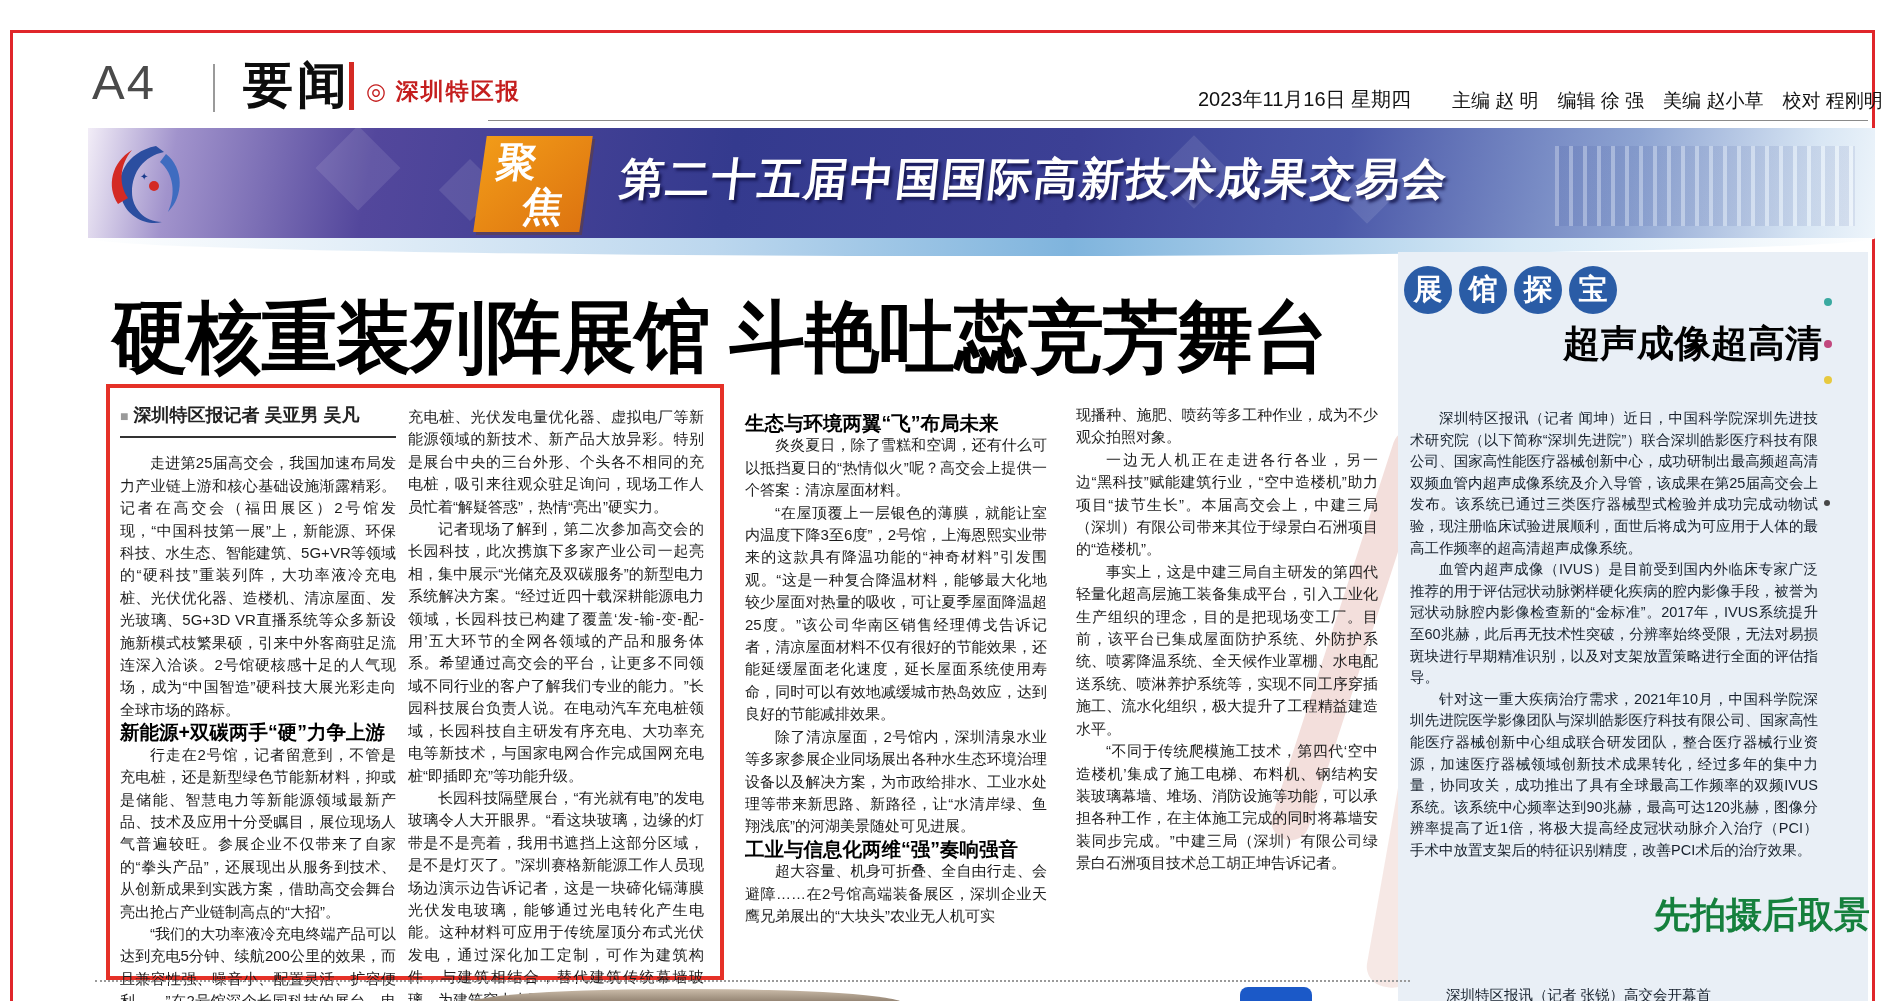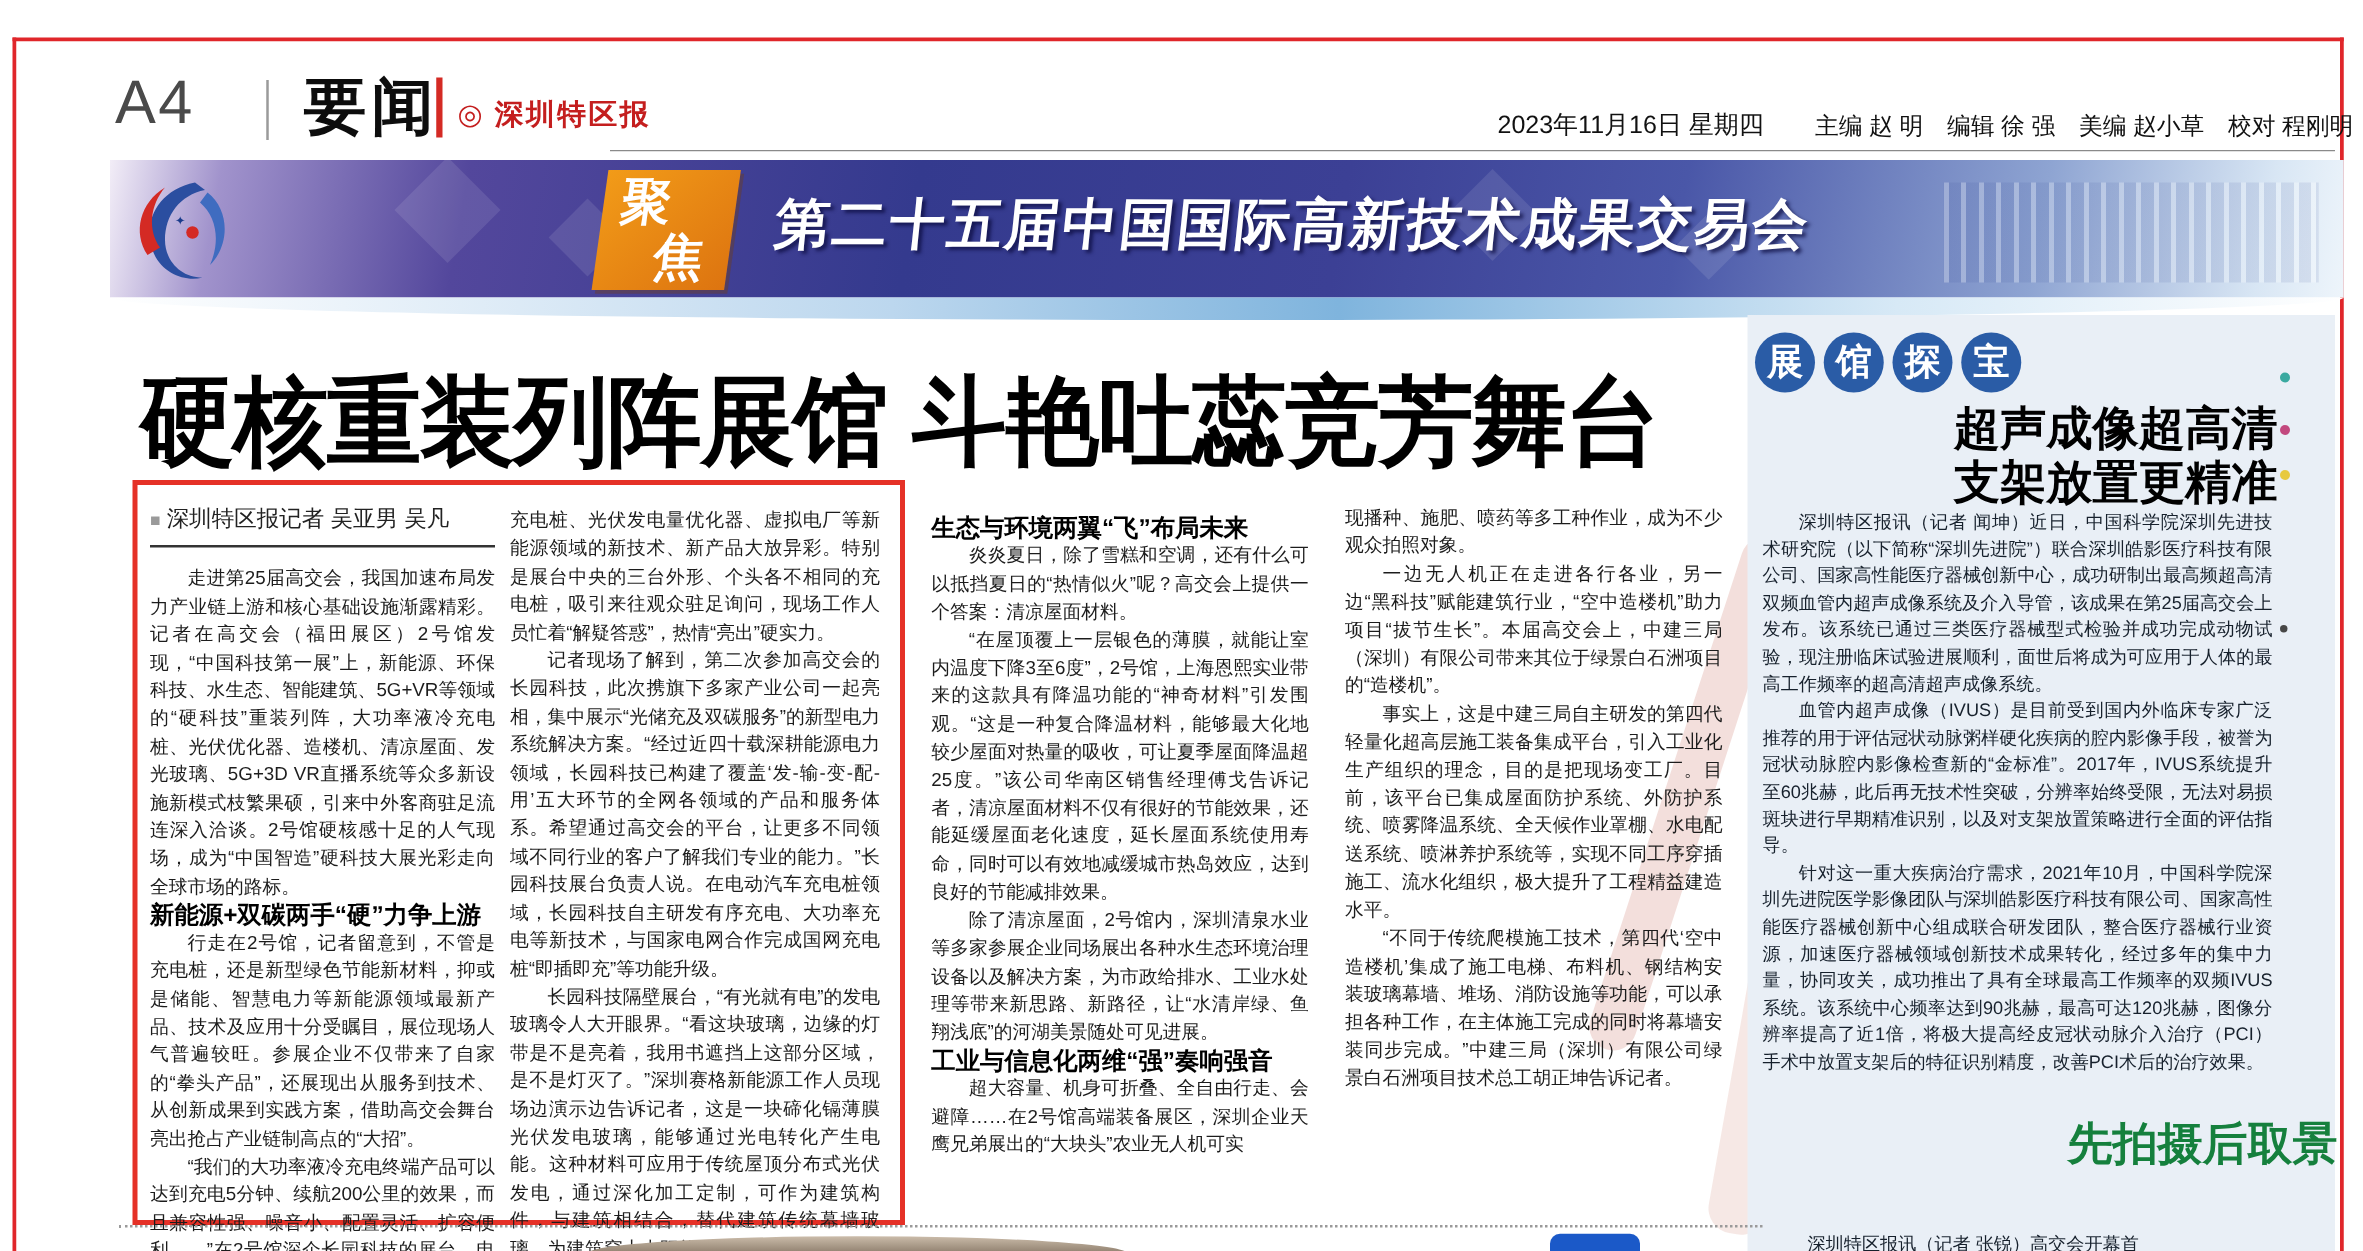--- a/index.html
+++ b/index.html
@@ -34,21 +34,21 @@
   .banner-title{left:620px;top:150px;font-size:44px;font-weight:900;color:#ffffff;
       transform:skewX(-6deg);letter-spacing:2px;text-shadow:3px 3px 3px rgba(10,10,60,.7);white-space:nowrap;}
   .streak{left:88px;top:238px;width:1787px;height:18px;
       background:linear-gradient(90deg,#ffffff 0%,#bcd7ee 35%,#7fb4dd 55%,#d7e9f6 80%,#ffffff 100%);
       border-radius:0 0 50% 50%/0 0 100% 100%;}
   
   .headline{left:112px;top:286px;font-size:78px;font-weight:900;color:#000;white-space:nowrap;
       letter-spacing:-1px;transform:scaleX(.97);transform-origin:left;}
   
   .red-box{left:106px;top:384px;width:610px;height:588px;border:4px solid #e53127;background:#fff;}
-  .byline{font-size:18px;font-weight:normal;color:#222;border-bottom:2px solid #333;
+  .byline{font-size:18px;font-weight:bold;color:#222;border-bottom:2px solid #333;
           padding-bottom:9px;margin-bottom:14px;}
   .byline .sq{color:#9a9a9a;font-size:14px;}
   .coltext{font-size:15px;line-height:22.4px;text-align:justify;color:#1c1c1c;}
   .coltext p{margin:0;text-indent:2em;}
   .coltext p.noind{text-indent:0;}
   .subhead{font-size:19.5px;font-weight:900;color:#000;margin:9px 0 9px 0;text-indent:0;}
   .col1{left:120px;top:404px;width:276px;}
   .col2{left:408px;top:406px;width:296px;}
   .col3{left:745px;top:412px;width:302px;}
   .col4{left:1076px;top:404px;width:302px;}
@@ -161,21 +161,20 @@
 
 <div class="abs sidebar"></div>
 <div class="abs sb-badge">
   <span class="bchar">展</span>
   <span class="bchar">馆</span>
   <span class="bchar">探</span>
   <span class="bchar">宝</span>
 </div>
 <div class="abs sb-h1">
   <div>超声成像超高清</div>
-  <div>支架放置更精准</div>
 </div>
 <div class="abs sb-body">
   <p>深圳特区报讯（记者 闻坤）近日，中国科学院深圳先进技术研究院（以下简称“深圳先进院”）联合深圳皓影医疗科技有限公司、国家高性能医疗器械创新中心，成功研制出最高频超高清双频血管内超声成像系统及介入导管，该成果在第25届高交会上发布。该系统已通过三类医疗器械型式检验并成功完成动物试验，现注册临床试验进展顺利，面世后将成为可应用于人体的最高工作频率的超高清超声成像系统。</p>
   <p>血管内超声成像（IVUS）是目前受到国内外临床专家广泛推荐的用于评估冠状动脉粥样硬化疾病的腔内影像手段，被誉为冠状动脉腔内影像检查新的“金标准”。2017年，IVUS系统提升至60兆赫，此后再无技术性突破，分辨率始终受限，无法对易损斑块进行早期精准识别，以及对支架放置策略进行全面的评估指导。</p>
   <p>针对这一重大疾病治疗需求，2021年10月，中国科学院深圳先进院医学影像团队与深圳皓影医疗科技有限公司、国家高性能医疗器械创新中心组成联合研发团队，整合医疗器械行业资源，加速医疗器械领域创新技术成果转化，经过多年的集中力量，协同攻关，成功推出了具有全球最高工作频率的双频IVUS系统。该系统中心频率达到90兆赫，最高可达120兆赫，图像分辨率提高了近1倍，将极大提高经皮冠状动脉介入治疗（PCI）手术中放置支架后的特征识别精度，改善PCI术后的治疗效果。</p>
 </div>
 <div class="abs sb-h2">
   <div>先拍摄后取景</div>
 </div>
 <div class="abs sb-partial">深圳特区报讯（记者 张锐）高交会开幕首</div>

